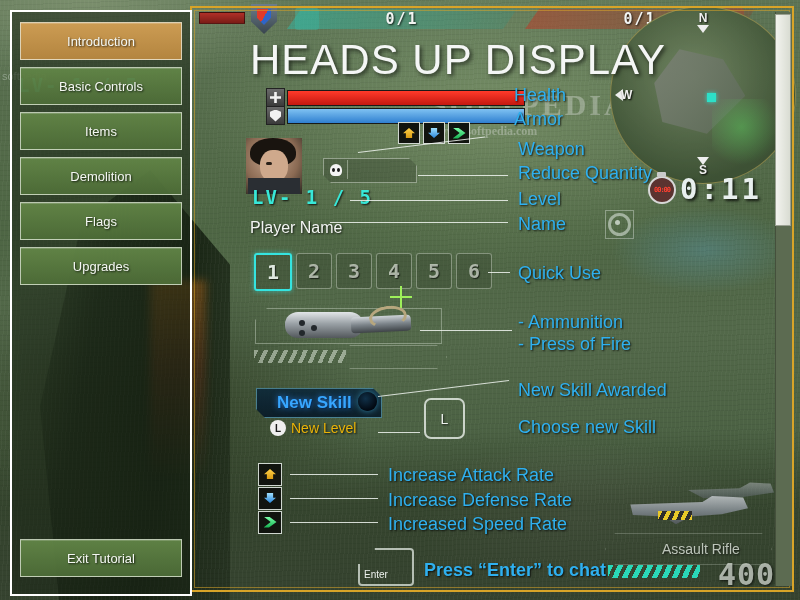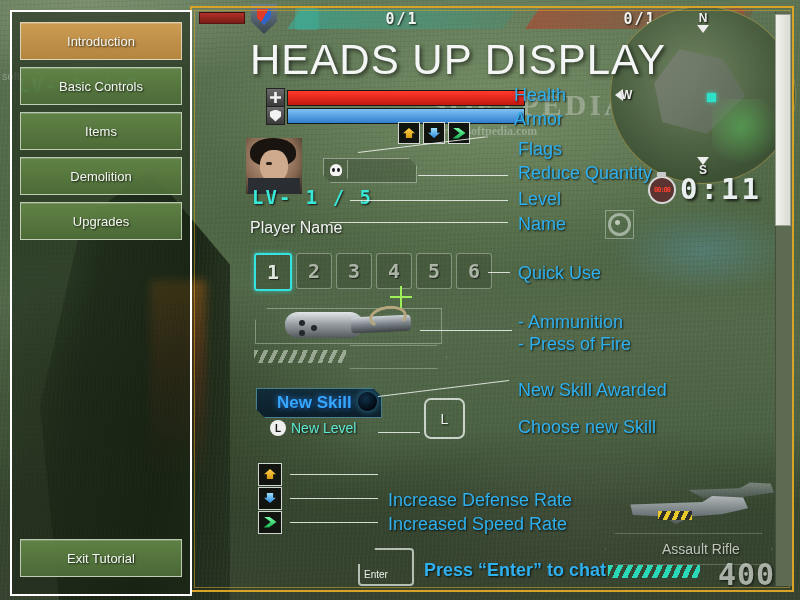--- a/index.html
+++ b/index.html
@@ -201,21 +201,21 @@
     clip-path:polygon(0 0,calc(100% - 9px) 0,100% 9px,100% 100%,9px 100%,0 calc(100% - 9px));
     display:flex;align-items:center;}
   .skillBar span{margin-left:20px;font-size:17px;font-weight:700;color:#37a6ff;
     text-shadow:0 0 6px #2a7fe0,1px 1px 1px #001020;}
   .skillOrb{position:absolute;left:358px;top:392px;width:19px;height:19px;border-radius:50%;
     background:radial-gradient(circle at 40% 35%, #103048, #020912 70%);
     box-shadow:0 0 6px rgba(60,170,220,.7);}
   .newLevel{position:absolute;left:270px;top:420px;display:flex;align-items:center;gap:5px;}
   .keyCircle{width:16px;height:16px;border-radius:50%;background:#efefef;color:#1c1c1c;
     font-size:10px;font-weight:700;display:flex;align-items:center;justify-content:center;}
-  .newLevel b{font-size:14px;font-weight:400;color:#5eead4;text-shadow:1px 1px 2px rgba(0,0,0,.8);}
+  .newLevel b{font-size:14px;font-weight:400;color:#eab308;text-shadow:1px 1px 2px rgba(0,0,0,.8);}
   .keyL{position:absolute;left:424px;top:398px;width:37px;height:37px;border-radius:7px;
     border:2px solid rgba(235,240,235,.8);display:flex;align-items:center;justify-content:center;}
   .keyL span{font-size:14px;color:#eef2ee;text-shadow:1px 1px 2px rgba(0,0,0,.7);}
 
   
   .rateList{position:absolute;left:258px;top:462px;}
   .rateRow{height:24px;display:flex;align-items:center;}
   .rateBadge{width:22px;height:21px;border:1px solid #cfd6cf;background:#11140f;
     display:flex;align-items:center;justify-content:center;}
 
@@ -468,20 +468,21 @@
   <div class="leader" style="left:290px;top:522px;width:88px;"></div>
 
   <div class="callout" style="left:514px;top:85px;">Health</div>
   <div class="callout" style="left:514px;top:109px;">Armor</div>
 
   <div class="callout" style="left:518px;top:263px;">Quick Use</div>
   <div class="callout" style="left:518px;top:312px;">- Ammunition</div>
   <div class="callout" style="left:518px;top:334px;">- Press of Fire</div>
   <div class="callout" style="left:518px;top:380px;">New Skill Awarded</div>
   <div class="callout" style="left:518px;top:417px;">Choose new Skill</div>
+  <div class="callout" style="left:388px;top:465px;">Increase Attack Rate</div>
   <div class="callout" style="left:388px;top:490px;">Increase Defense Rate</div>
   <div class="callout" style="left:388px;top:514px;">Increased Speed Rate</div>
 
   <div class="wpnHud">
     <div class="wpnHudGun2"></div>
     <div class="wpnHudGun"></div>
     <div class="wpnHudStripe"></div>
     <div class="wpnHudFrame"></div>
     <div class="wpnHudName">Assault Rifle</div>
     <div class="wpnHudBar"></div>
@@ -502,26 +503,29 @@
       <div class="navBtn">
         <span>Basic Controls</span>
       </div>
       <div class="navBtn">
         <span>Items</span>
       </div>
       <div class="navBtn">
         <span>Demolition</span>
       </div>
       <div class="navBtn">
+        <span>Flags</span>
+      </div>
+      <div class="navBtn">
         <span>Upgrades</span>
       </div>
       <div class="spacer"></div>
       <div class="navBtn exitBtn">
         <span>Exit Tutorial</span>
       </div>
     </div>
   </div>
 
-<div class="callout" style="left: 518px; top: 139px;">Flags</div>
+<div class="callout" style="left: 518px; top: 139px;">Weapon</div>
     <div class="callout" style="left: 518px; top: 163px;">Reduce Quantity</div>
     <div class="callout" style="left: 518px; top: 189px;">Level</div>
     <div class="callout" style="left: 518px; top: 214px;">Name</div>
   </div>
 
 </body></html>

